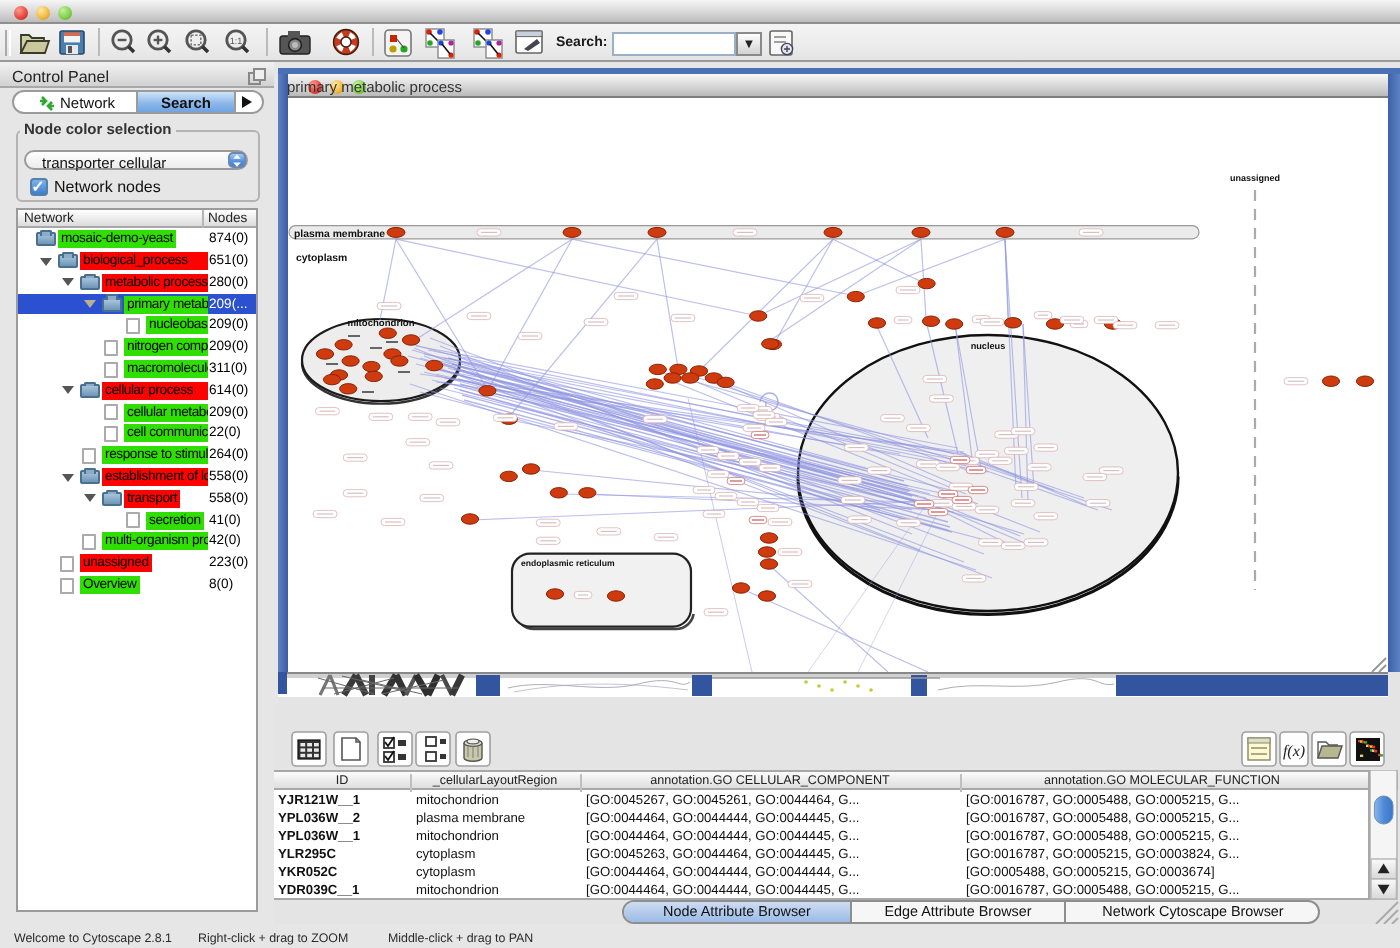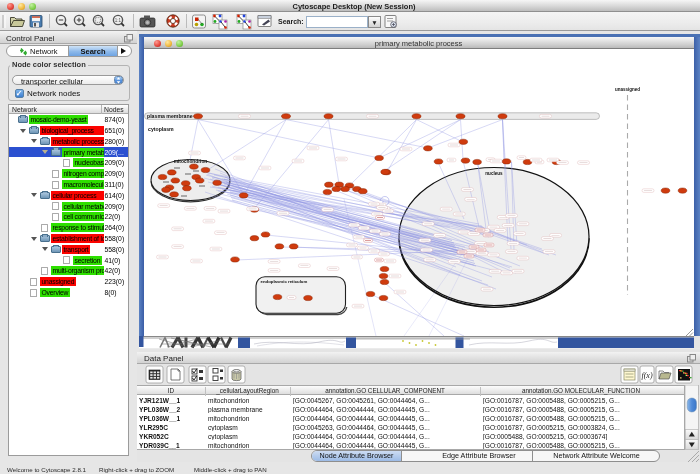--- a/index.html
+++ b/index.html
@@ -56,53 +56,52 @@
 .sel .tarr { border-top-color:#b8b090; }
 .ticon-folder { position:absolute; top:2px; width:9.5px; height:7px; background:linear-gradient(#a8c4dc,#6e96b6); border:1px solid #49708e; border-radius:1px; }
 .ticon-folder:before { content:""; position:absolute; left:0.5px; top:-2.2px; width:4px; height:1.8px; background:#8cacc8; border:1px solid #49708e; border-bottom:none; border-radius:1px 1px 0 0; }
 .ticon-file { position:absolute; top:1.5px; width:6.5px; height:8px; background:#fff; border:1px solid #aaa; border-radius:0.5px; }
 
 
 #netwin { left:139px; top:33.5px; width:561px; height:314px;
   background:linear-gradient(90deg,#5c83c4,#33559f 6px,#33559f calc(100% - 8px),#5c83c4); border-top:3px solid #4a71b4; }
 #netwin-title { left:4.5px; top:0.5px; width:550px; height:12px; background:linear-gradient(#f7f7f7,#cecece 70%,#bababa); border-bottom:1px solid #7d7d7d; }
 #netwin-title .tl { top:2.5px; width:7px; height:7px; border-radius:50%; position:absolute; }
-#netwin-title span { position:absolute; width:100%; text-align:center; top:2px; font-size:7.5px; color:#333; }
+#netwin-title span { position:absolute; width:100%; top:2px; font-size:7.5px; color:#333; }
 #canvas { left:4.5px; top:12.5px; width:550px; height:287px; background:#fff; }
 
 
 #strip { left:139px; top:336px; width:561px; height:16px; background:#e4e4e4; }
 
 
 #dpanel { left:137px; top:352px; width:563px; height:110px; background:#e4e4e4; }
 #dpanel-title { left:0; top:0; width:563px; height:12px; background:linear-gradient(#f2f2f2,#d2d2d2); border-bottom:1px solid #a8a8a8; }
 #dpanel-title span { position:absolute; left:7px; top:2px; font-size:8px; color:#222; }
 #dtable { left:0; top:33px; width:548px; height:65px; background:#fff; border:1px solid #a8a8a8; border-left:none; }
 #dthead { position:absolute; left:0; top:0; width:547px; height:9px; background:linear-gradient(#fcfcfc,#dedede); border-bottom:1px solid #a8a8a8; }
 #dthead div { position:absolute; top:0.5px; font-size:6.3px; color:#222; text-align:center; white-space:nowrap; }
 .dvline { position:absolute; top:0; width:1px; background:#c0c0c0; }
 .drow { position:absolute; left:0; width:547px; height:9px; font-size:6.6px; color:#111; }
 .drow div { position:absolute; top:0.5px; white-space:nowrap; overflow:hidden; }
 #vscroll { left:548px; top:33px; width:14px; height:65px; }
 
 
 #btabs { left:311px; top:449.5px; width:349px; height:12px; border:1px solid #8e8e8e; border-radius:6px; background:#f6f6f6; }
 .btab { position:absolute; top:0; height:10px; font-size:7.2px; line-height:10.5px; text-align:center; color:#111; }
-#btab1 { left:0; width:90px; background:linear-gradient(#cddcf2,#9cbbe6); border-right:1px solid #8e8e8e; border-radius:6px 0 0 6px; }
+#btab1 { left:0; width:114px; background:linear-gradient(#cddcf2,#9cbbe6); border-right:1px solid #8e8e8e; border-radius:6px 0 0 6px; }
 #btab2 { left:114px; width:107px; border-right:1px solid #8e8e8e;text-align:center; }
 #btab3 { left:221px; width:127px; }
 .status { position:absolute; font-size:6.2px; color:#2a2a2a; top:466px; }
 </style>
 </head>
 <body>
 <div class="abs" id="titlebar">
   <div class="abs tl" style="left:6.5px; background:radial-gradient(circle at 35% 30%,#ff9a90,#e3443a 60%,#b02018);"></div>
   <div class="abs tl" style="left:17.5px; background:radial-gradient(circle at 35% 30%,#ffe9a0,#f0b73e 60%,#c08a10);"></div>
   <div class="abs tl" style="left:28.5px; background:radial-gradient(circle at 35% 30%,#c2f0a0,#7fcf4a 60%,#4a9a1a);"></div>
-  <div class="abs" id="title-text">Cytoscape Desktop (New Session)</div>
 </div>
 
 <div class="abs" id="toolbar">
   <svg class="abs" style="left:0;top:0;" width="700" height="19" id="toolbar-icons">
       <line x1="3" y1="3" x2="3" y2="16" stroke="#aaa" stroke-width="1"></line>
       <line x1="5" y1="3" x2="5" y2="16" stroke="#fff" stroke-width="1"></line>
       <path d="M10.5 14.5 L10.5 5.5 L14.5 5.5 L16 7 L22 7 L22 8.5" fill="#d0d0a8" stroke="#3a3a2a" stroke-width="0.9"></path>
       <path d="M10.5 14.5 L13.5 8.5 L24.5 8.5 L22.5 14.5 Z" fill="#c8c89a" stroke="#3a3a2a" stroke-width="0.9"></path>
       <rect x="30" y="3.5" width="12" height="11.5" rx="1" fill="#4a7db0" stroke="#2a4a6a" stroke-width="0.8"></rect>
       <rect x="32" y="4.2" width="8" height="1.8" fill="#d86a50"></rect>
@@ -724,27 +723,20 @@
       <path d="M330 9 C 350 4, 370 10, 390 5 S 410 8, 418 6" stroke="#99a" stroke-width="0.5" fill="none" opacity="0.8"></path>
       <circle cx="264" cy="5" r="0.9" fill="#c8c834"></circle>
       <circle cx="270.5" cy="7" r="0.9" fill="#c8c834"></circle>
       <circle cx="277" cy="9" r="0.9" fill="#c8c834"></circle>
       <circle cx="283.5" cy="5" r="0.9" fill="#c8c834"></circle>
       <circle cx="290" cy="7" r="0.9" fill="#c8c834"></circle>
       <circle cx="296.5" cy="9" r="0.9" fill="#c8c834"></circle>
     </svg></div>
 
 <div class="abs" id="dpanel">
-  <div class="abs" id="dpanel-title">
-      <span>Data Panel</span>
-  <svg style="position:absolute;right:4px;top:2px" width="9" height="9">
-        <rect x="0.5" y="2.5" width="5.5" height="5.5" fill="none" stroke="#888" stroke-width="1"></rect>
-        <rect x="3" y="0.5" width="5.5" height="5.5" fill="#eee" stroke="#888" stroke-width="1"></rect>
-      </svg>
-    </div>
   <svg class="abs" style="left:0;top:12px" width="563" height="21" id="dicons">
       <rect x="9" y="2" width="17" height="17" rx="2" fill="#fdfdfd" stroke="#a0a0a0" stroke-width="0.8"></rect>
       <rect x="12" y="6" width="11" height="9.5" fill="#333" stroke="#111" stroke-width="0.6"></rect>
       <rect x="13.2" y="7.5" width="2.4" height="1.7" fill="#e8e8e8"></rect>
       <rect x="16.6" y="7.5" width="2.4" height="1.7" fill="#e8e8e8"></rect>
       <rect x="20" y="7.5" width="2.4" height="1.7" fill="#e8e8e8"></rect>
       <rect x="13.2" y="10.2" width="2.4" height="1.7" fill="#e8e8e8"></rect>
       <rect x="16.6" y="10.2" width="2.4" height="1.7" fill="#e8e8e8"></rect>
       <rect x="20" y="10.2" width="2.4" height="1.7" fill="#e8e8e8"></rect>
       <rect x="13.2" y="12.9" width="2.4" height="1.7" fill="#e8e8e8"></rect>
@@ -869,17 +861,17 @@
     <path d="M6.8 62.2 L9.8 57.4 L3.8 57.4 Z" fill="#222"></path>
   </svg></div>
   <svg class="abs" style="left:548px; top:98px" width="15" height="12">
     <path d="M14 1 L3 12 M14 5 L7 12 M14 9 L11 12" stroke="#aaa" stroke-width="1"></path>
   </svg>
 </div>
 
 <div class="abs" id="btabs">
   <div class="btab" id="btab1">Node Attribute Browser</div>
   <div class="btab" id="btab2">Edge Attribute Browser</div>
-  <div class="btab" id="btab3">Network Attribute Welcome</div>
+  <div class="btab" id="btab3">Network Cytoscape Browser</div>
 </div>
 <div class="status" style="left:7px">Welcome to Cytoscape 2.8.1</div>
 <div class="status" style="left:99px">Right-click + drag to ZOOM</div>
 <div class="status" style="left:194px">Middle-click + drag to PAN</div>
 
 </body></html>

